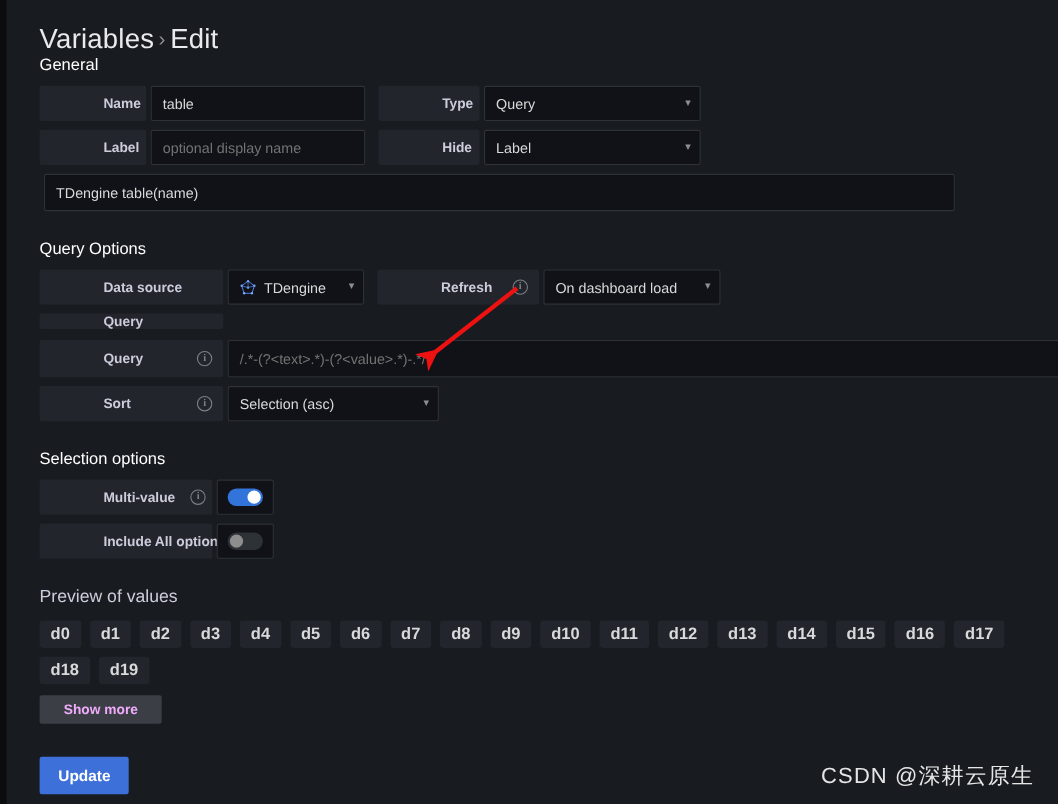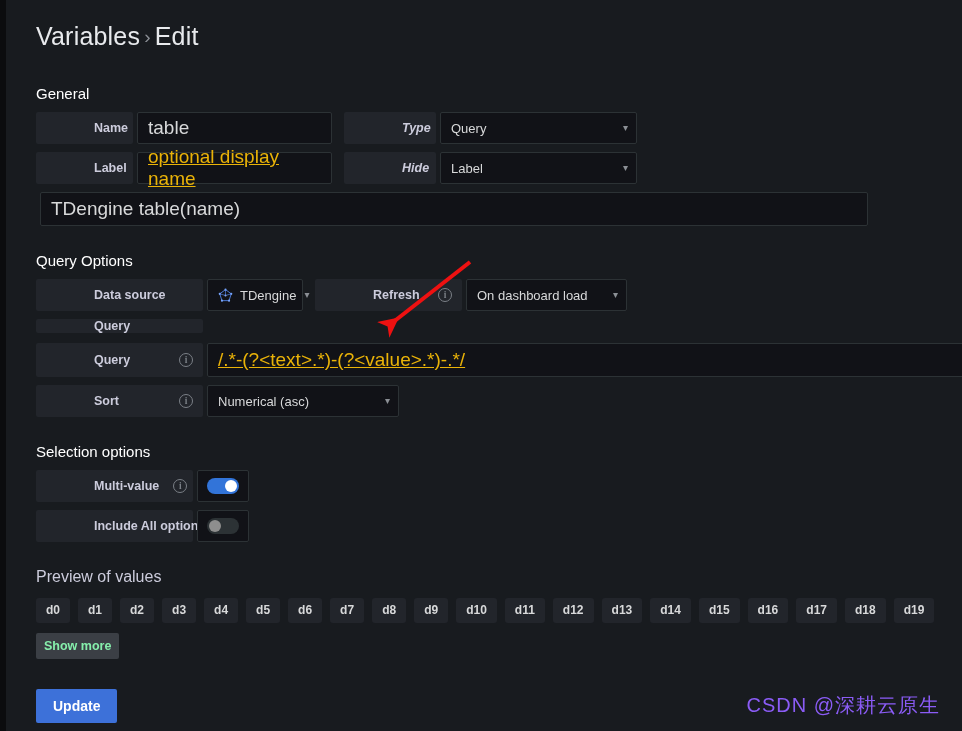--- a/index.html
+++ b/index.html
@@ -30,21 +30,20 @@
   .content {
     padding: 22px 0 0 30px;
   }
 
   
   .page-title {
     font-size: 25px;
     font-weight: 400;
     color: #e8eaed;
     letter-spacing: .2px;
-    margin-bottom: 34px;
   }
   .page-title .crumb-sep {
     color: #8b8f95;
     font-size: 19px;
     padding: 0 4px;
     position: relative;
     top: -2px;
   }
 
   
@@ -93,26 +92,26 @@
     flex: none;
   }
 
   .finput {
     background: #111217;
     border: 1px solid #2c3235;
     border-radius: 2px;
     display: flex;
     align-items: center;
     padding: 4px 10px;
-    font-size: 19px;
+    font-size: 13px;
     color: #d8d9da;
     margin-left: 4px;
     flex: none;
   }
-  .finput.ph { color: #eab308; text-decoration: underline; }
+  .finput.ph { color: #737373; }
 
   .fselect {
     background: #111217;
     border: 1px solid #2c3235;
     border-radius: 2px;
     display: flex;
     align-items: center;
     padding: 0 8px 0 10px;
     font-size: 13px;
     color: #d8d9da;
@@ -125,27 +124,27 @@
     font-size: 10px;
     margin-left: 8px;
     line-height: 1;
   }
 
   .spacer-gap { width: 12px; flex: none; }
 
   
   .w-name-lbl   { width: 97px; }
   .w-name-in    { width: 195px; }
-  .w-type-lbl   { width: 92px; font-style: italic; }
+  .w-type-lbl   { width: 92px; }
   .w-type-sel   { width: 197px; }
   .w-desc-lbl   { width: 97px; }
   .w-desc-in    { width: 828px; }
 
   .w-ds-lbl     { width: 167px; }
-  .w-ds-sel     { width: 96px; }
+  .w-ds-sel     { width: 124px; }
   .w-ref-lbl    { width: 147px; }
   .w-ref-sel    { width: 161px; }
   .w-query-lbl  { width: 167px; }
   .w-regex-lbl  { width: 167px; }
   .w-regex-in   { width: 758px; }
   .w-sort-lbl   { width: 167px; }
   .w-sort-sel   { width: 192px; }
 
   .w-sel-lbl    { width: 157px; }
 
@@ -235,33 +234,33 @@
   .chips {
     display: flex;
     flex-wrap: wrap;
     gap: 8px;
     margin-bottom: 10px;
   }
   .chip {
     background: #22252b;
     border-radius: 3px;
     padding: 6px 10px;
-    font-size: 12px;
+    font-size: 15px;
     font-weight: bold;
     color: #d8d9da;
     line-height: 13px;
   }
   .show-more {
     background: #3b3f45;
     border: none;
     border-radius: 2px;
-    padding: 6px 8px;
+    padding: 6px 22px;
     font-size: 12.5px;
     font-weight: bold;
-    color: #86efac;
+    color: #f0abfc;
     font-family: "Liberation Sans", sans-serif;
     cursor: pointer;
   }
 
   
   .update-btn {
     margin-top: 30px;
     background: #3d71d9;
     border: none;
     border-radius: 2px;
@@ -280,21 +279,21 @@
     width: 962px; height: 731px;
     pointer-events: none;
   }
 
   
   .watermark {
     position: absolute;
     right: 22px;
     bottom: 12px;
     font-size: 20px;
-    color: #8b5cf6;
+    color: #e5e5e5;
     font-family: "Liberation Sans", sans-serif;
     letter-spacing: 1px;
     white-space: nowrap;
   }
 </style>
 </head>
 <body>
 
 <div class="page">
   <div class="content">
@@ -400,21 +399,21 @@
         </div>
         <div class="finput w-regex-in ph">/.*-(?&lt;text&gt;.*)-(?&lt;value&gt;.*)-.*/</div>
       </div>
 
       <div class="row">
         <div class="flabel w-sort-lbl">
           <span class="lbl-txt">Sort</span>
           <span class="info-ic">i</span>
         </div>
         <div class="fselect w-sort-sel">
-          <span>Numerical (asc)</span>
+          <span>Selection (asc)</span>
           <span class="chev">▾</span>
         </div>
       </div>
     </div>
 
     
     <div class="group">
       <div class="section-h">Selection options</div>
 
       <div class="row">

